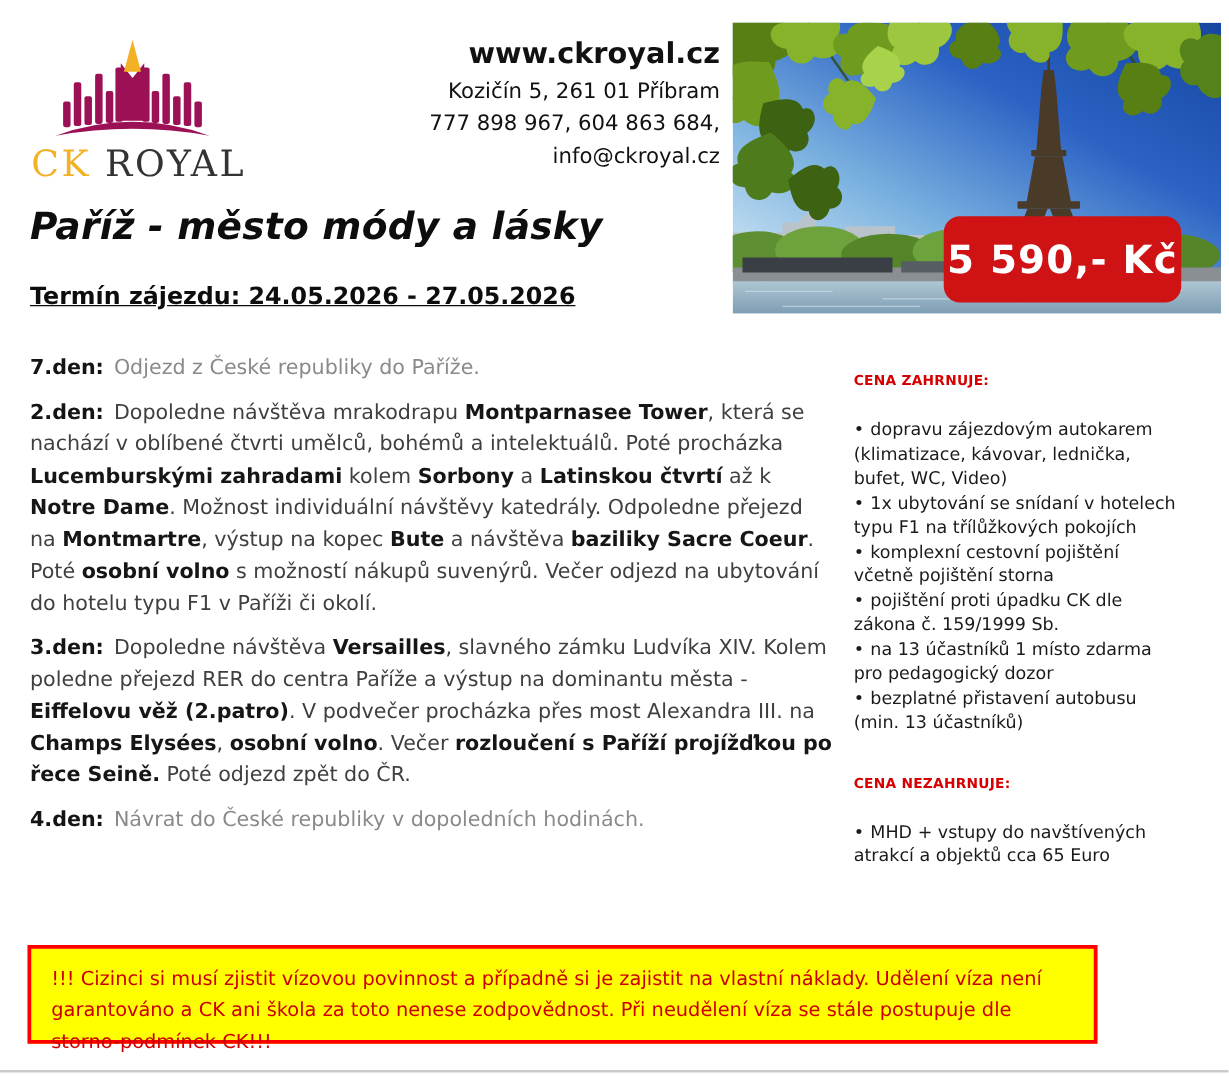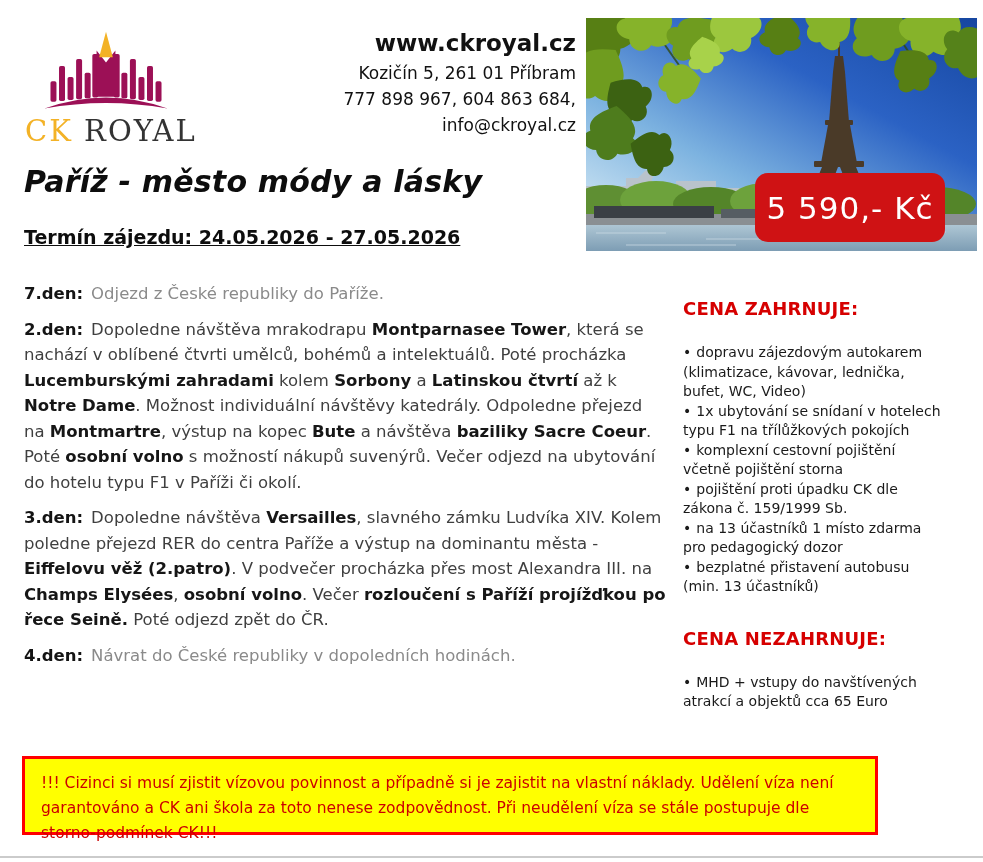--- a/index.html
+++ b/index.html
@@ -27,37 +27,37 @@
   .brand-royal{color:#333333;}
 
   .contact{position:absolute;top:30px;right:407px;text-align:right;color:#111;white-space:nowrap;}
   .contact .website{font-size:23px;font-weight:bold;margin-bottom:4px;}
   .contact .cline{font-size:17px;line-height:26px;}
 
   
   .photo{position:absolute;left:586px;top:18px;width:391px;height:233px;overflow:hidden;}
   .photo svg{display:block;width:100%;height:100%;}
   .badge{position:absolute;right:32px;bottom:9px;width:190px;height:69px;background:var(--badge);
-         border-radius:13px;color:#fff;font-weight:normal;font-size:31px;display:flex;
+         border-radius:13px;color:#fff;font-weight:bold;font-size:31px;display:flex;
          align-items:center;justify-content:center;letter-spacing:1px;}
 
   
   .title{position:absolute;left:24px;top:164px;font-size:30px;font-weight:bold;color:#0d0d0d;letter-spacing:.2px;font-style:italic;}
   .term{position:absolute;left:24px;top:226px;font-size:19px;font-weight:bold;color:#0d0d0d;text-decoration:underline;}
 
   
   .itinerary{position:absolute;left:24px;top:281px;width:644px;}
   .day-row{font-size:16.5px;line-height:25.5px;margin-bottom:10px;color:var(--body-dark);}
   .day-label{font-weight:bold;color:var(--label-black);margin-right:8px;}
   .day-row .seg-b{font-weight:bold;color:#161616;}
   .day-row.muted{color:var(--body-muted);}
 
   
   .sidebar{position:absolute;left:683px;top:298px;width:262px;}
-  .side-h{color:var(--accent);font-size:18px;font-weight:bold;margin-bottom:24px;letter-spacing:.2px;}
+  .side-h{color:var(--accent);font-size:11px;font-weight:bold;margin-bottom:24px;letter-spacing:.2px;}
   .side-h.second{margin-top:31px;}
   .bullet{font-size:14px;line-height:19.5px;color:#1a1a1a;}
   .bullet .dot{margin-right:5px;}
 
   
   .warning{position:absolute;left:22px;top:756px;width:856px;height:79px;background:var(--warn-bg);
            border:3px solid var(--warn-border);color:var(--warn-text);font-size:15.5px;line-height:25px;
            padding:12px 14px 12px 16px;}
 
   .bottom-line{position:absolute;left:0;top:856px;width:983px;height:2px;background:#cbcbcb;}

